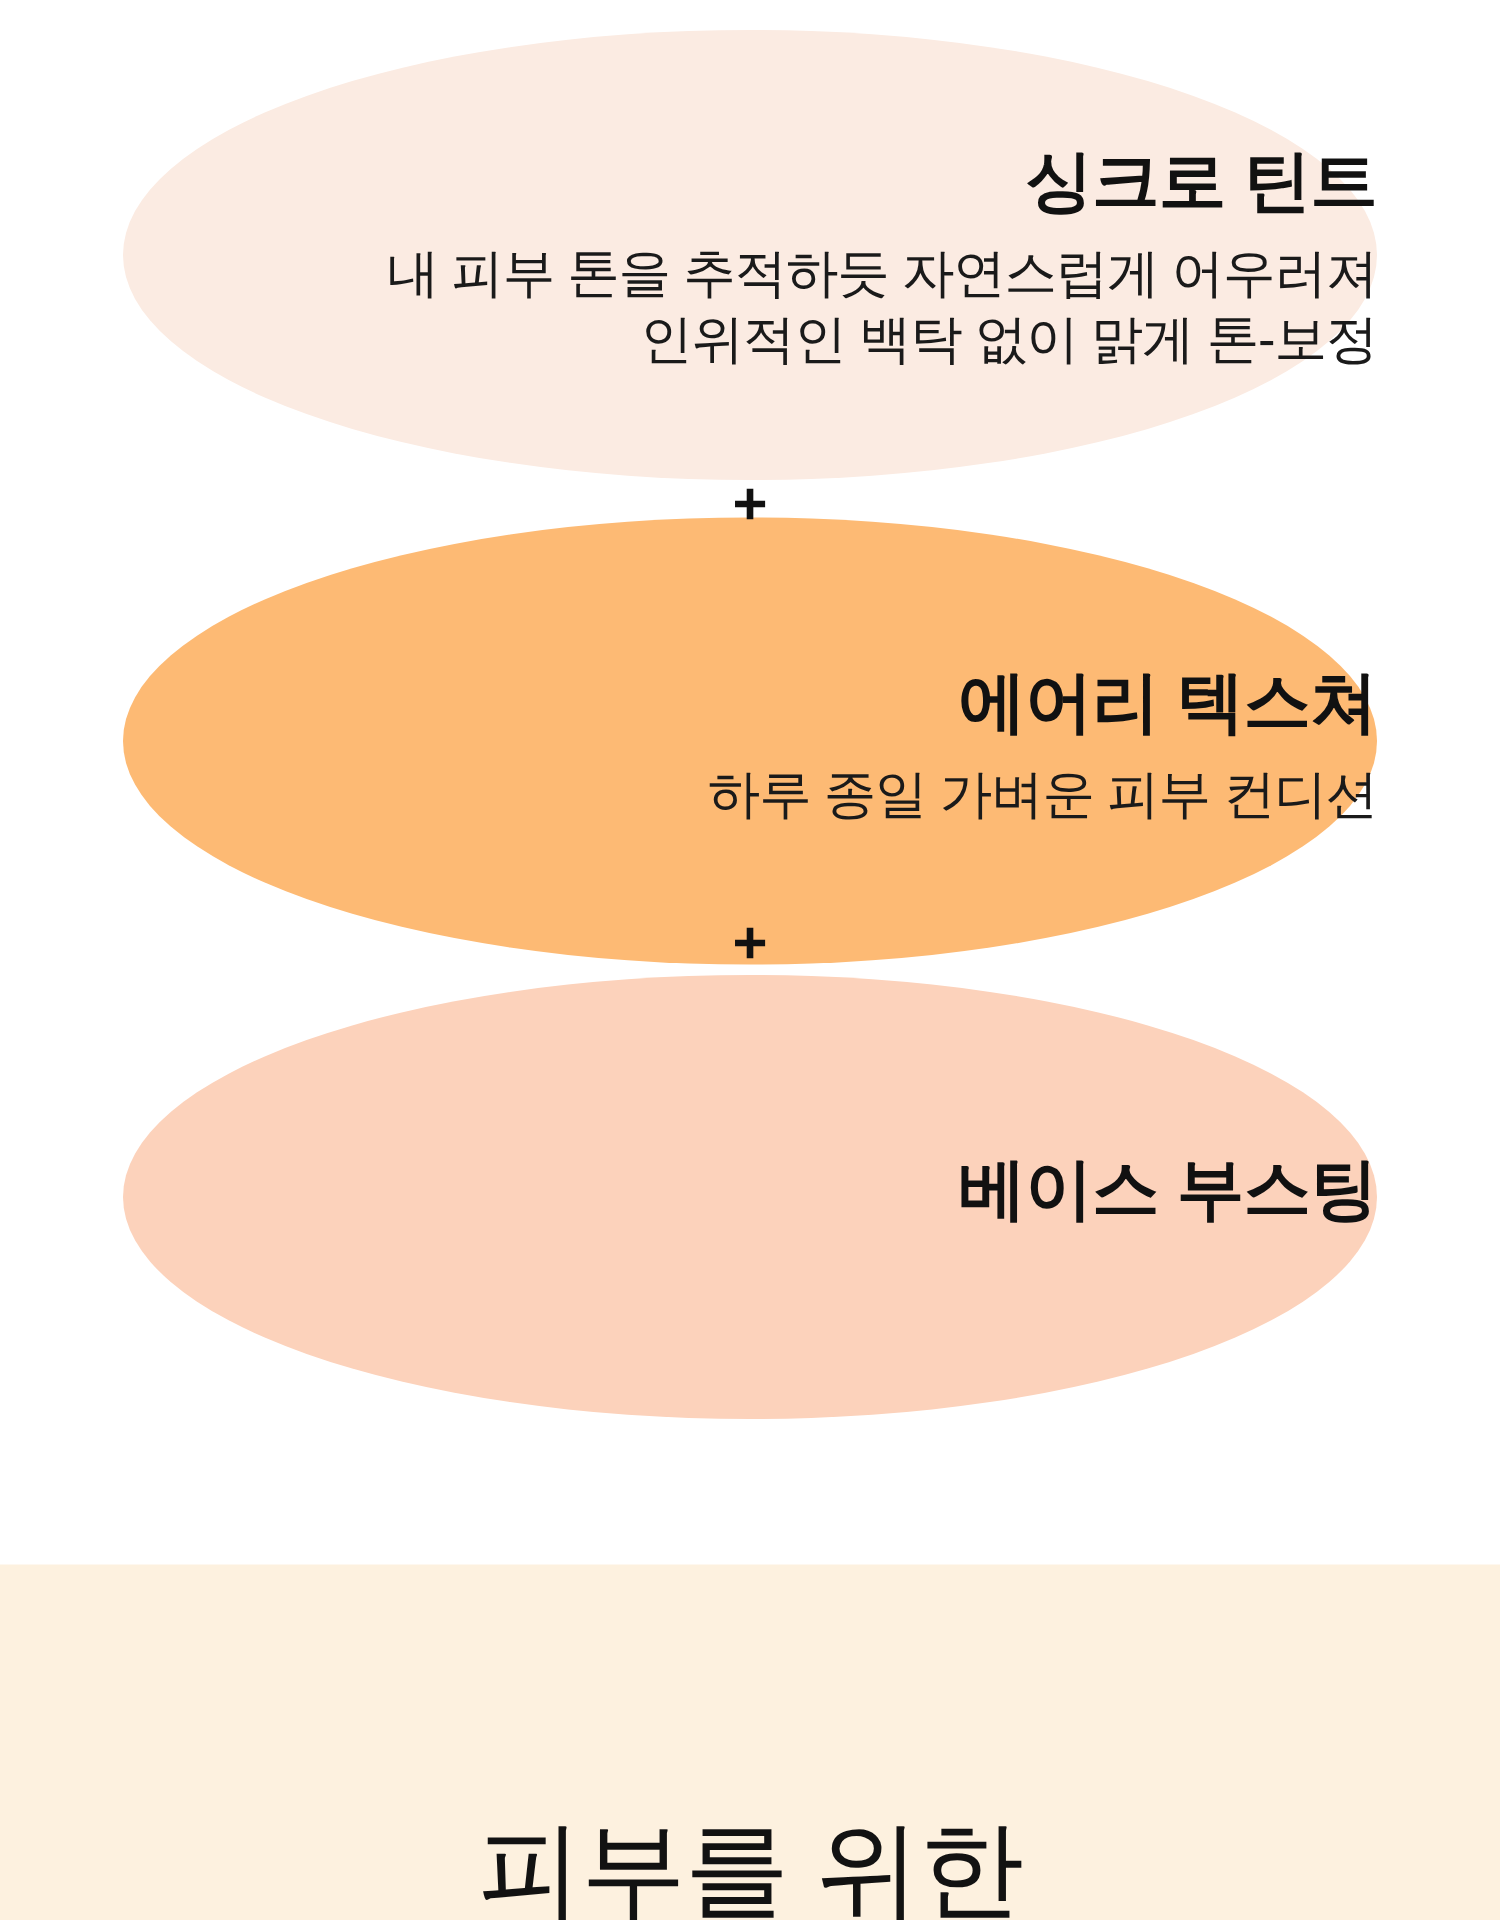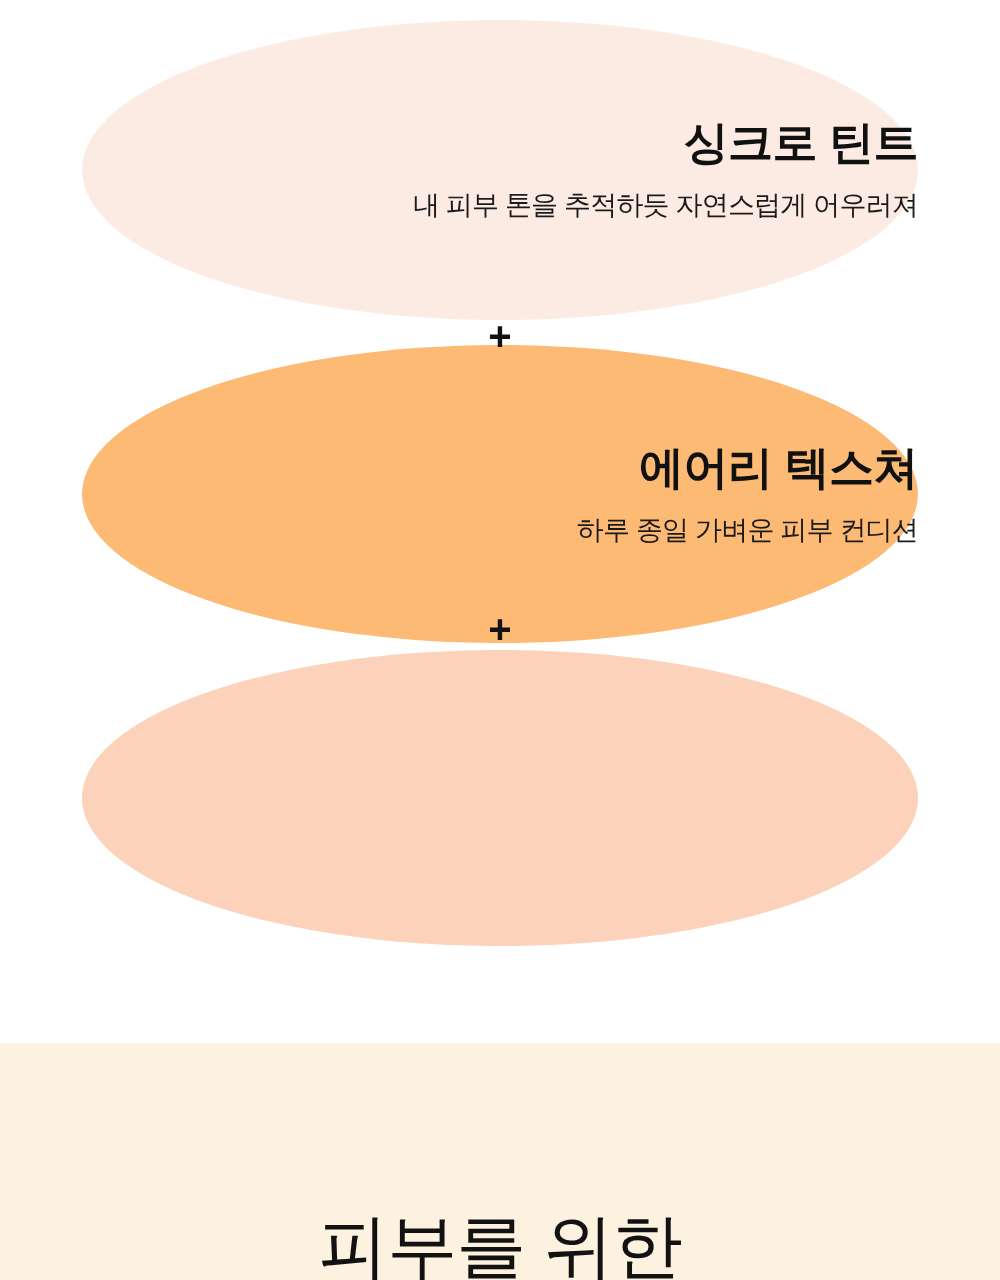--- a/index.html
+++ b/index.html
@@ -60,21 +60,21 @@
   .feature-title {
     font-size: 45px;
     font-weight: 700;
     color: #111111;
     letter-spacing: -0.5px;
     line-height: 1.15;
     margin: 0 0 14px 0;
   }
 
   .feature-desc {
-    font-size: 27px;
+    font-size: 35px;
     font-weight: 400;
     color: #1a1a1a;
     letter-spacing: -0.8px;
     line-height: 44px;
     margin: 0;
   }
   .feature-desc .line { display: block; }
 
   
   .plus-sep {
@@ -123,35 +123,37 @@
 </head>
 <body>
 
 <section class="ellipse-stack">
 
   <div class="feature-ellipse ellipse-1">
     <div class="ellipse-inner">
       <h2 class="feature-title">싱크로 틴트</h2>
       <p class="feature-desc">
         <span class="line">내 피부 톤을 추적하듯 자연스럽게 어우러져</span>
+        <span class="line">인위적인 백탁 없이 맑게 톤-보정</span>
       </p>
     </div>
   </div>
 
   <div class="feature-ellipse ellipse-2">
     <div class="ellipse-inner">
       <h2 class="feature-title">에어리 텍스쳐</h2>
       <p class="feature-desc">
         <span class="line">하루 종일 가벼운 피부 컨디션</span>
       </p>
     </div>
   </div>
 
   <div class="feature-ellipse ellipse-3">
     <div class="ellipse-inner">
+      <h2 class="feature-title">베이스 부스팅</h2>
     </div>
   </div>
 
   <div class="plus-sep plus-1">+</div>
 
   <div class="plus-sep plus-2">+</div>
 
 </section>
 
 <section class="bottom-band">

